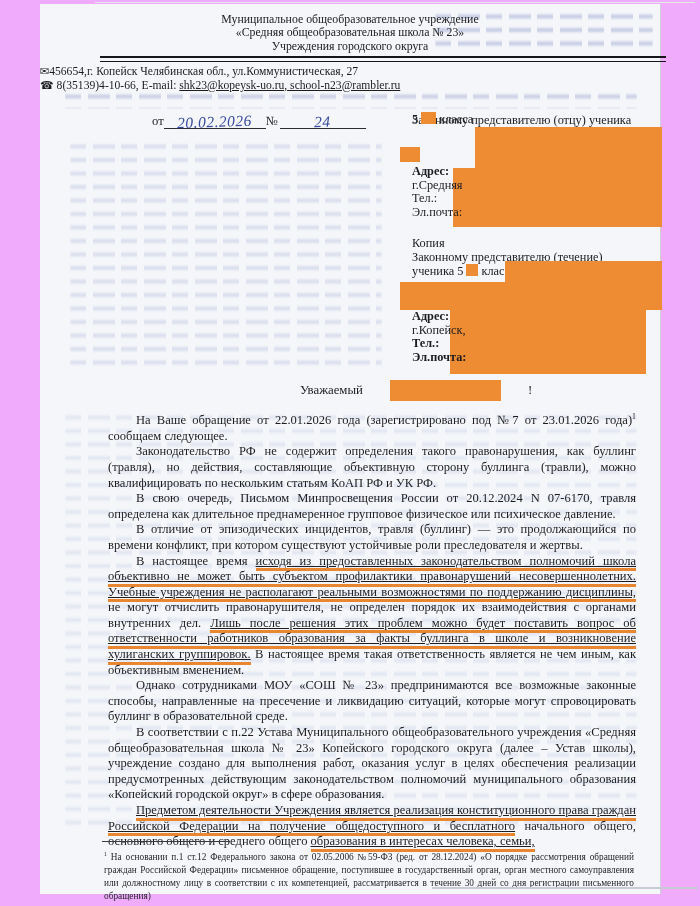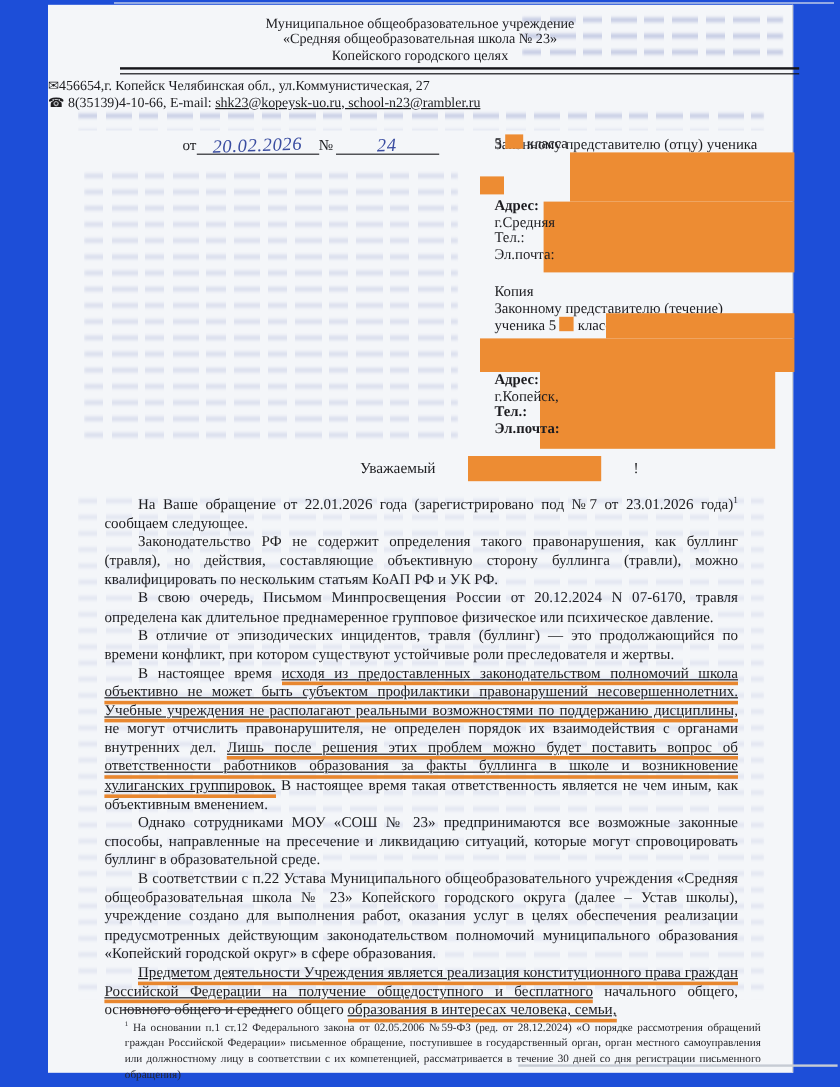--- a/index.html
+++ b/index.html
@@ -1,16 +1,16 @@
 <!DOCTYPE html>
 <html style="--redact: #ed8c33; --marker: #e8872f; --ink: #3a4da1;"><head>
 <meta charset="utf-8">
 <style>
   html,body { margin:0; padding:0; background:#ffffff; }
-  .scan { position:relative; width:700px; height:906px; background:#1d4ed8;
+  .scan { position:relative; width:700px; height:906px; background:#f0abfc;
           font-family:"Liberation Serif", serif; color:#1d1d20; overflow:hidden; }
   .page { position:absolute; left:40px; top:4px; width:620px; height:890px;
           background:#f4f6f9; border-right:1px solid #ccd0d8; }
   .topline { position:absolute; left:95px; top:2px; width:600px; height:1px; background:#e3e6eb; }
   .bottomline { position:absolute; left:432px; top:887px; width:266px; height:2px;
           background:#c6cbd4; filter:blur(.4px); }
 
   
   .ghost { position:absolute; pointer-events:none; filter:blur(1.3px); opacity:.5;
     background: repeating-linear-gradient(180deg, transparent 0 5px,
@@ -44,21 +44,21 @@
   .labels div { line-height:13.5px; }
   .b { font-weight:bold; }
   .redact { position:absolute; background:var(--redact,#ed8c33); }
   .redact-inline { display:inline-block; background:var(--redact,#ed8c33);
                    height:12px; vertical-align:-1px; margin:0 3px; }
 
   .salutation { position:absolute; top:376px; left:260px; display:flex; align-items:center;
                 font-size:12.8px;gap:24px; }
   .sal-box { width:111px; height:21px; background:var(--redact,#ed8c33); margin:0 3px; }
 
-  .bodytext { position:absolute; top:405px; left:47px; width:528px;
+  .bodytext { position:absolute; top:405px; left:68px; width:528px;
               font-size:12.55px; line-height:15.6px; text-align:justify; }
   .para { margin:0; text-indent:28px; }
   .hl { border-bottom:3px solid var(--marker,#e8872f); padding-bottom:.5px;text-decoration:underline; }
   sup { font-size:.62em; }
 
   .footrule { position:absolute; top:837px; left:62px; width:128px; border-top:1.6px solid #3c3c40; }
   .footnote { position:absolute; top:844px; left:64px; width:530px;
               font-size:9.3px; line-height:12.9px; text-align:justify; color:#26262a; }
 </style>
 </head>
@@ -69,21 +69,21 @@
 
   <div class="page">
     <div class="ghost g1"></div>
     <div class="ghost g2"></div>
     <div class="ghost g3"></div>
     <div class="ghost g4"></div>
 
     <div class="header">
       <div>Муниципальное общеобразовательное учреждение</div>
       <div>«Средняя общеобразовательная школа № 23»</div>
-      <div>Копейского городского целях</div>
+      <div>Учреждения городского округа</div>
     </div>
     <div class="rule"></div>
 
     <div class="contacts">
       <div><span class="cicon">✉</span><span>456654,г. Копейск Челябинская обл., ул.Коммунистическая, 27</span></div>
       <div><span class="cicon">☎</span> <span>8(35139)4-10-66, E-mail:</span> <span class="emails">shk23@kopeysk-uo.ru, school-n23@rambler.ru</span></div>
     </div>
 
     <div class="refline">
       <span>от</span><span class="hand-slot slot-date"><span class="hand">20.02.2026</span></span><span>№</span><span class="hand-slot slot-num"><span class="hand">24</span></span>

